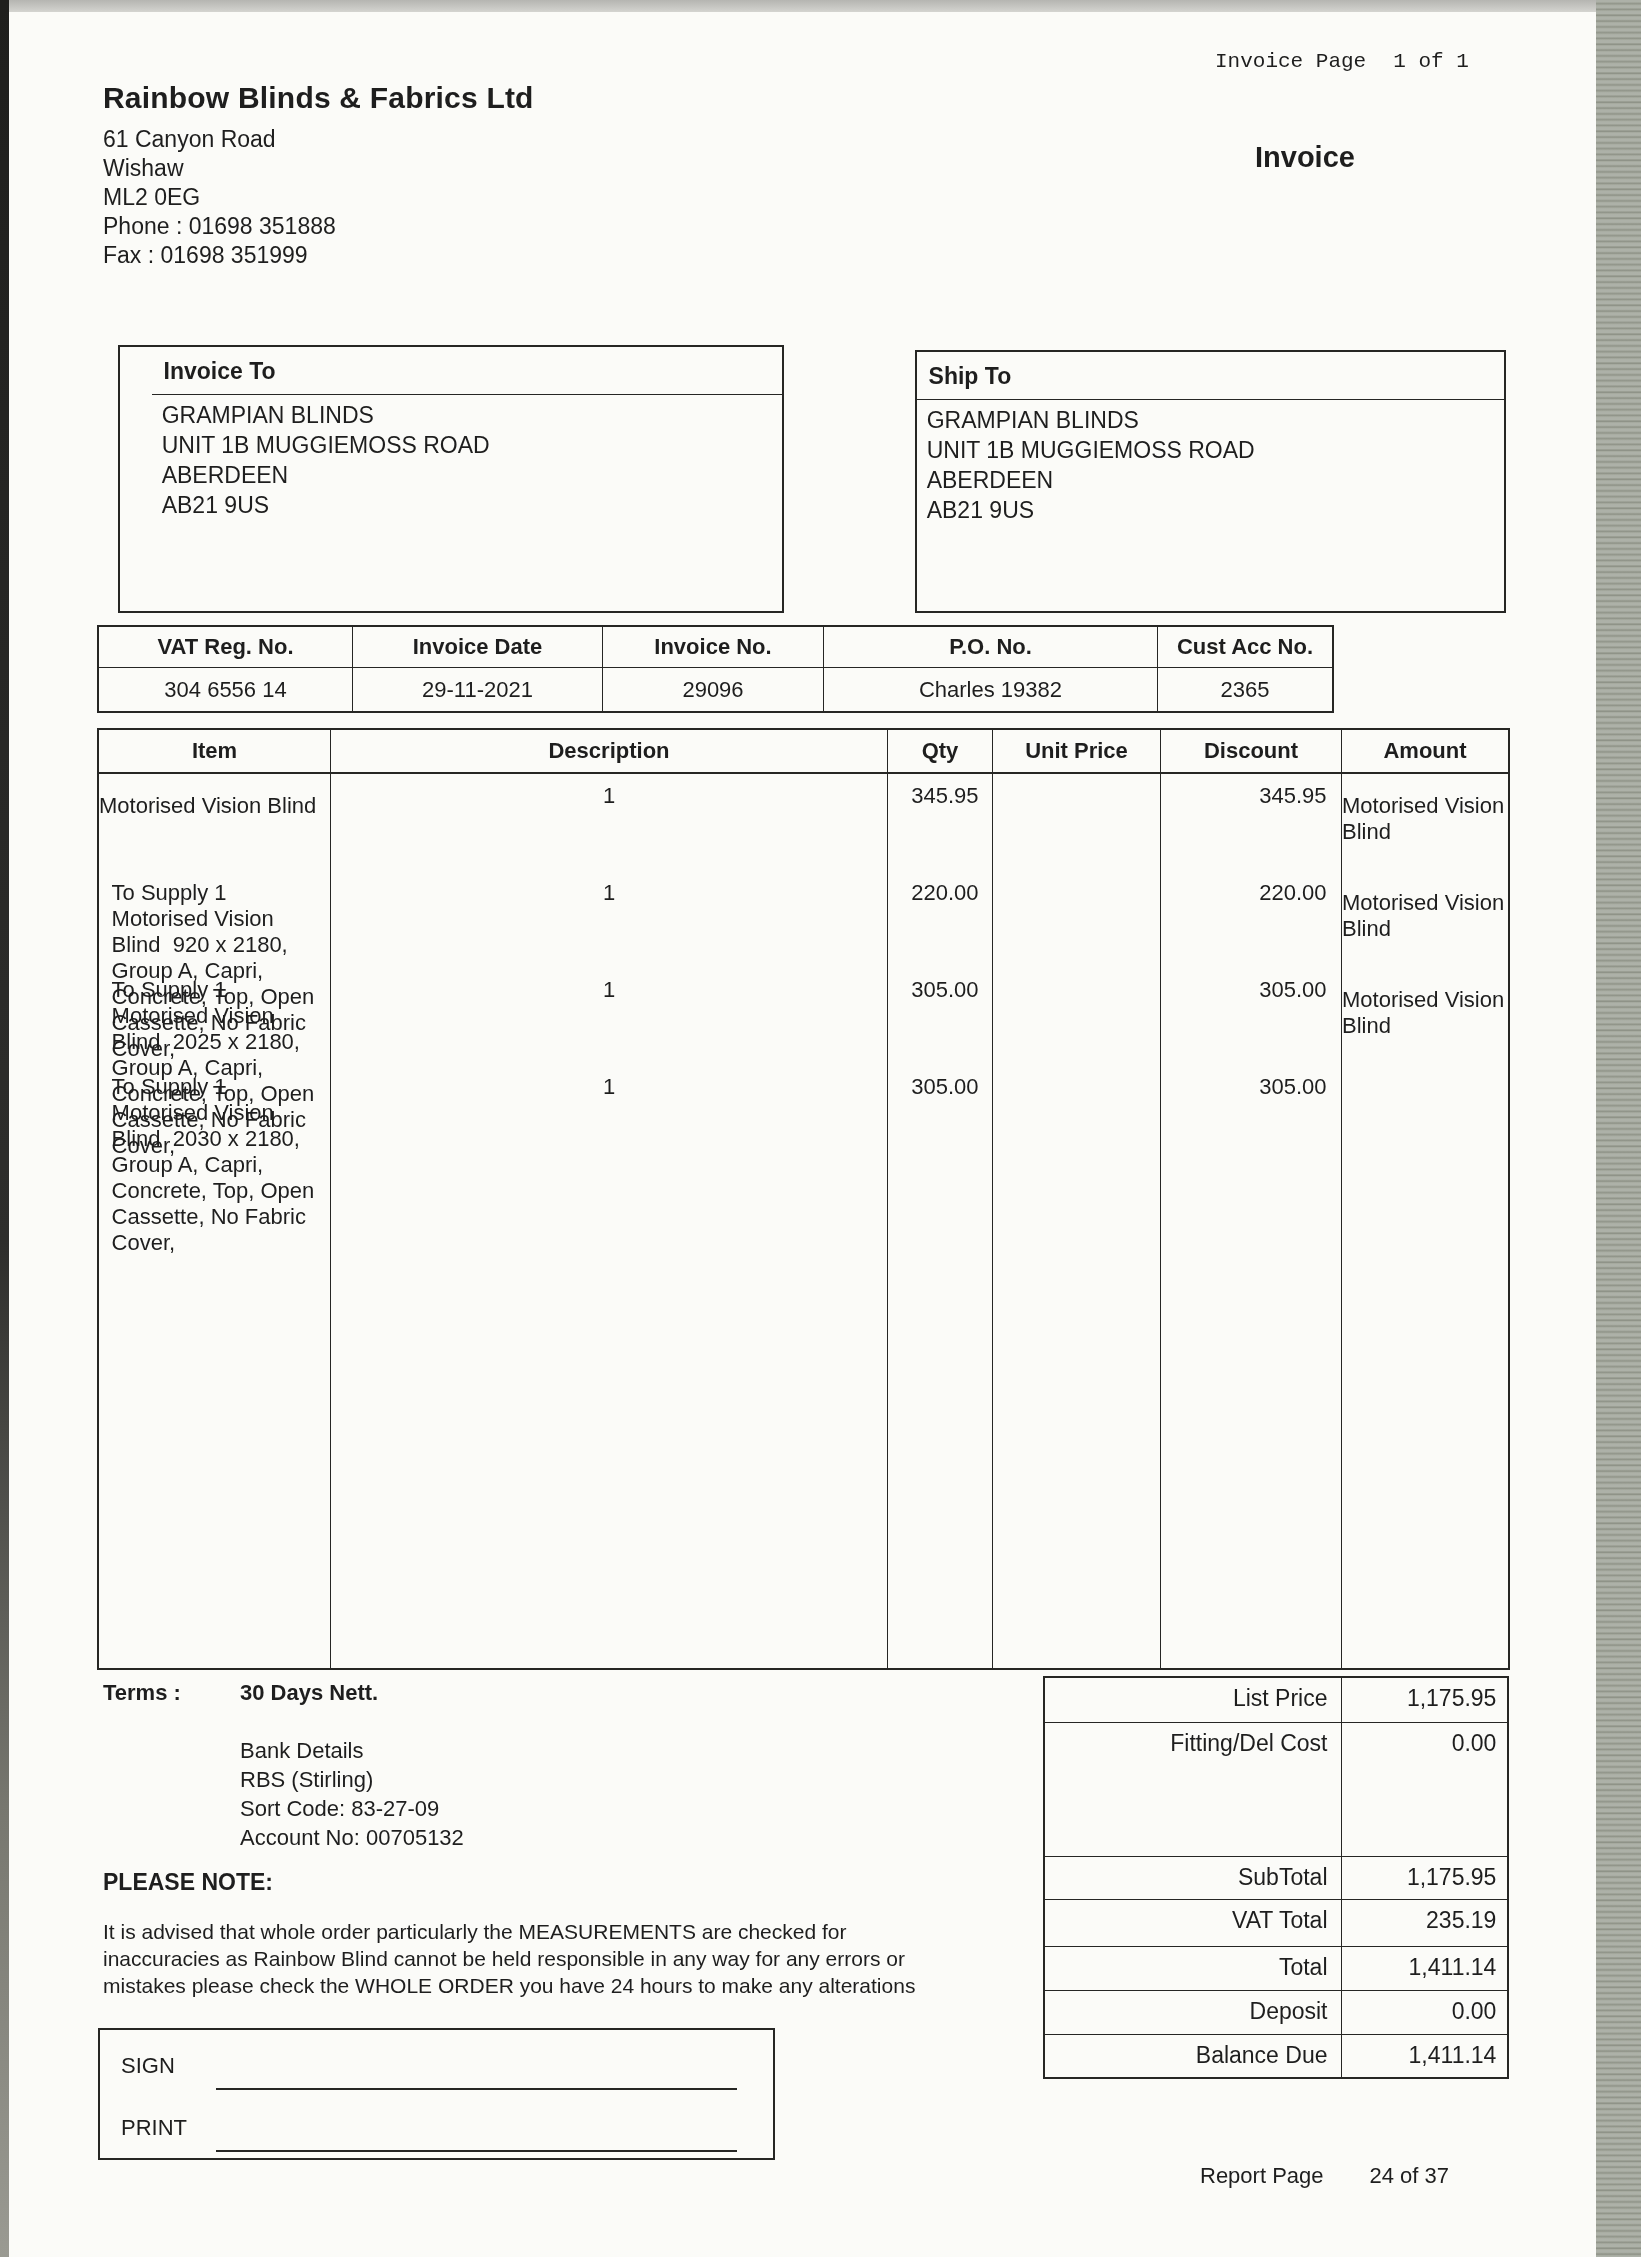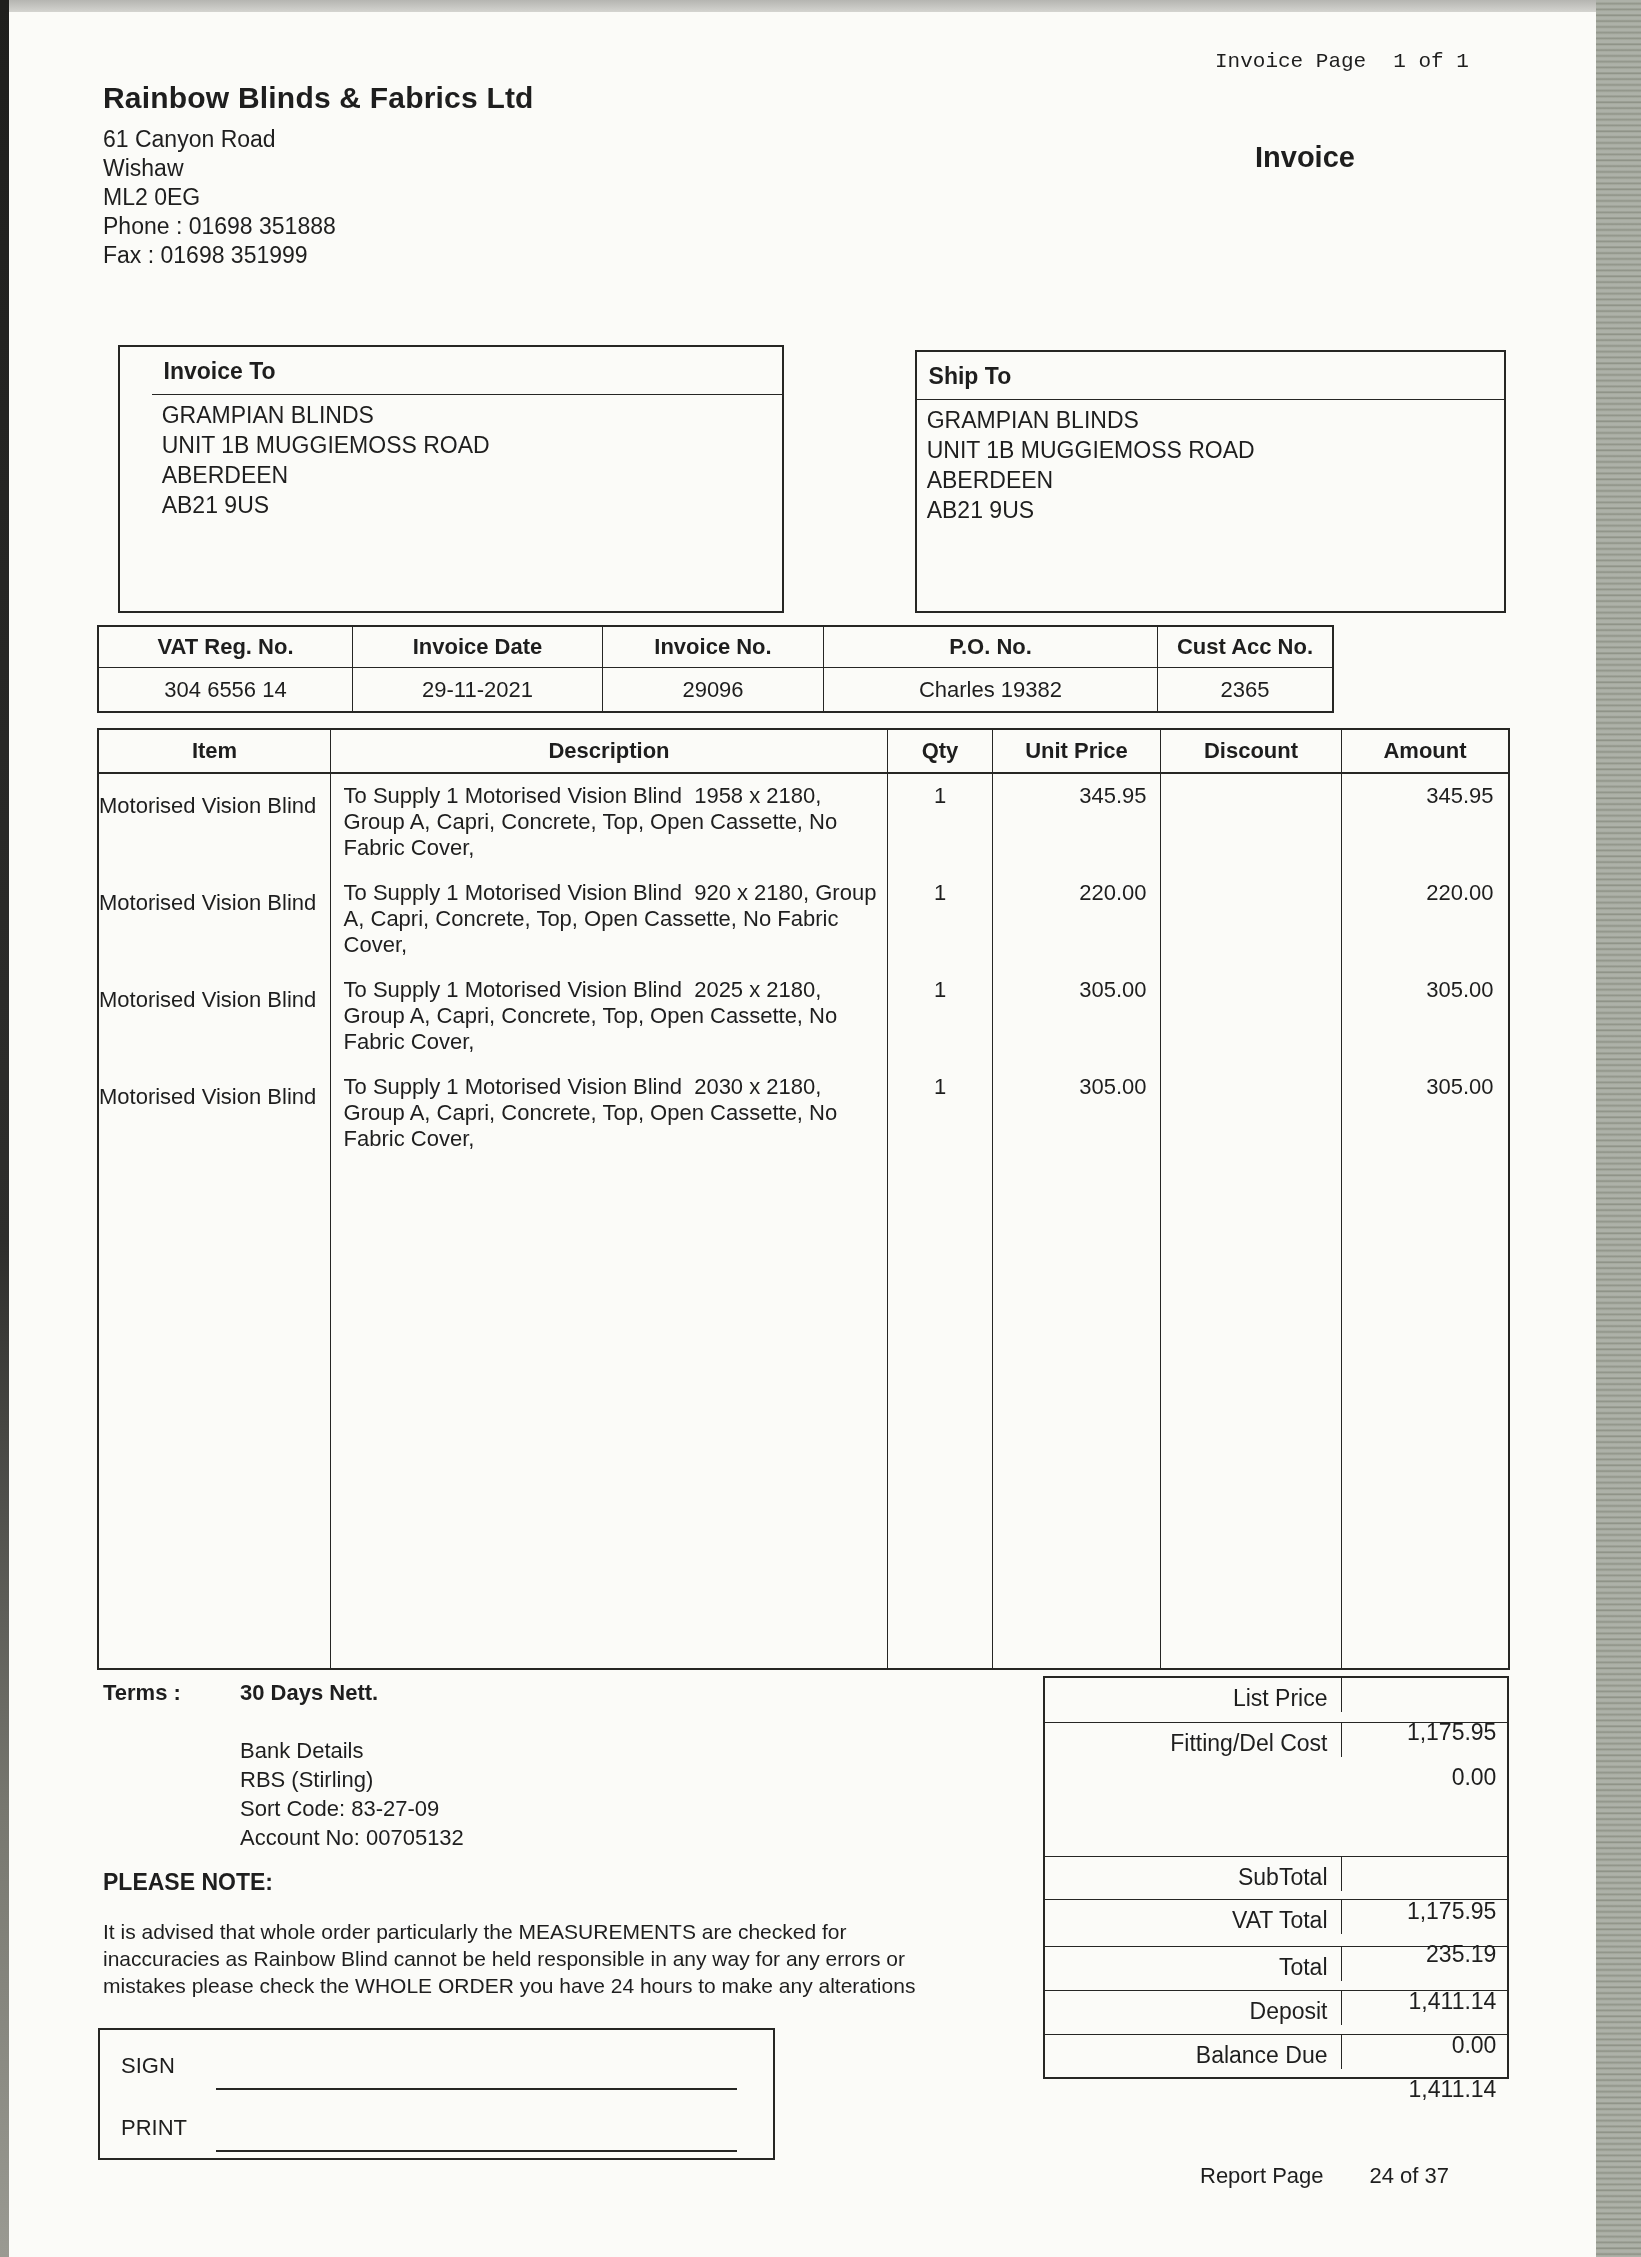--- a/index.html
+++ b/index.html
@@ -53,21 +53,21 @@
   .td-amt{text-align:right;padding:8.7px 14.5px 0 0;}
   
   .terms-label{position:absolute;left:103px;top:1680px;font-size:22px;font-weight:bold;}
   .terms-value{position:absolute;left:240px;top:1680px;font-size:22px;font-weight:bold;}
   .bank{position:absolute;left:240px;top:1736px;font-size:22px;font-weight:normal;line-height:29px;}
   .please-note{position:absolute;left:103px;top:1869px;font-size:23px;font-weight:bold;}
   .note-body{position:absolute;left:103px;top:1918px;font-size:21px;line-height:27px;}
   
   .totals{position:absolute;left:1043px;top:1676px;width:466px;border:2.4px solid #262624;
     box-sizing:border-box;background:transparent;}
-  .trow{display:flex;border-bottom:1.9px solid #262624;flex-direction:column;}
+  .trow{display:flex;border-bottom:1.9px solid #262624;}
   .trow:last-child{border-bottom:none;}
   .trow .tlabel{width:297px;border-right:1.9px solid #262624;box-sizing:border-box;
     text-align:right;padding:6.8px 13.5px 0 0;font-size:23px;}
   .trow .tvalue{flex:1;text-align:right;padding:6.8px 10.6px 0 0;font-size:23px;}
   .trow.bold .tlabel,.trow.bold .tvalue{font-weight:normal;}
   
   .sign-box{position:absolute;left:98px;top:2028px;width:677px;height:132px;
     border:2.4px solid #262624;box-sizing:border-box;}
   .sign-box .lab{position:absolute;left:21px;font-size:22px;}
   .sign-box .line{position:absolute;left:116px;width:521px;border-bottom:2.4px solid #262624;}
@@ -135,21 +135,20 @@
 
   <div class="items">
     <div class="th">Item</div>
     <div class="th">Description</div>
     <div class="th">Qty</div>
     <div class="th">Unit Price</div>
     <div class="th">Discount</div>
     <div class="th">Amount</div>
 
     <div class="td-item">Motorised Vision Blind</div>
-    <div class="td-desc">To Supply 1 Motorised Vision Blind  1958 x 2180, Group A, Capri, Concrete, Top, Open Cassette, No Fabric Cover,</div>
     <div class="td-qty">1</div>
     <div class="td-unit">345.95</div>
     <div class="td-disc"></div>
     <div class="td-amt">345.95</div>
 
     <div class="td-item">Motorised Vision Blind</div>
     <div class="td-desc">To Supply 1 Motorised Vision Blind  920 x 2180, Group A, Capri, Concrete, Top, Open Cassette, No Fabric Cover,</div>
     <div class="td-qty">1</div>
     <div class="td-unit">220.00</div>
     <div class="td-disc"></div>

